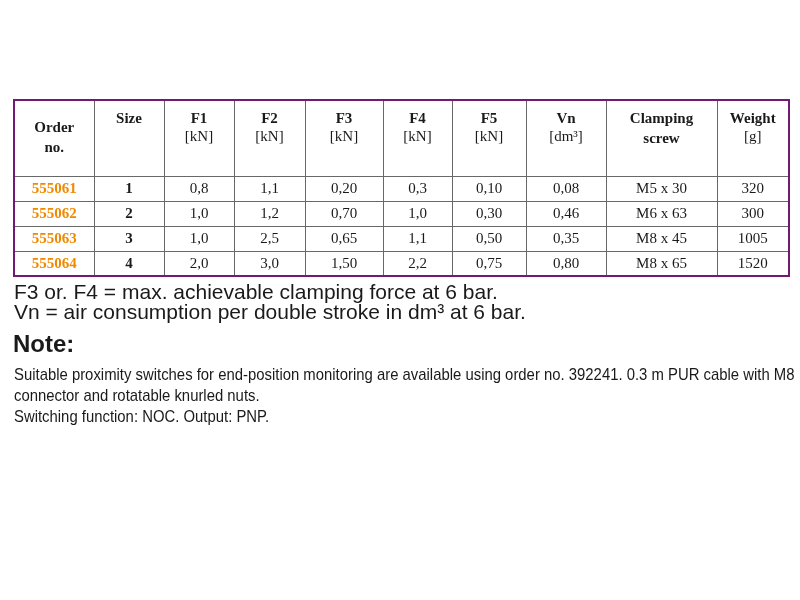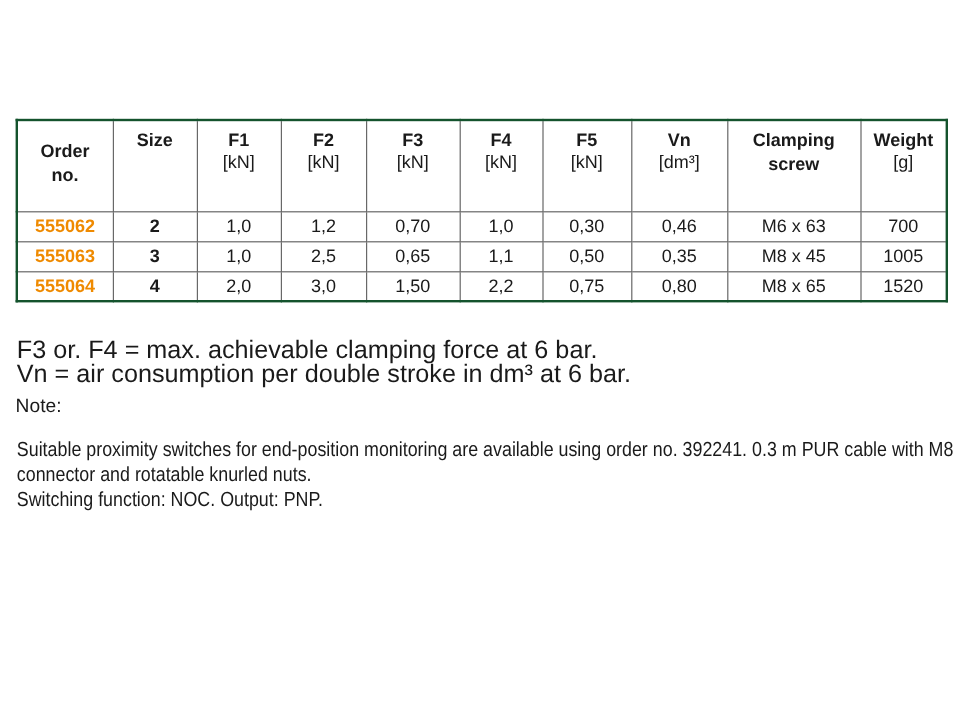--- a/index.html
+++ b/index.html
@@ -11,21 +11,22 @@
     color: #1a1a1a;
     overflow: hidden;
   }
   :root { --accent: #ef8a00; }
 
   .table-wrap { position: absolute; left: 13px; top: 99px; }
 
   table.spec {
     border-collapse: collapse;
     table-layout: fixed;
-    border: 2px solid #14532d;
+    border: 2px solid #701a75;
+    font-family: Liberation Serif, serif;
   }
   table.spec th, table.spec td {
     border: 1px solid #686868;
     text-align: center;
     vertical-align: middle;
     font-size: 15px;
     padding: 0;
   }
   table.spec th { font-weight: bold; height: 76px; }
   table.spec td { height: 25px; }
@@ -40,21 +41,21 @@
 
   td.order-no { color: var(--accent); font-weight: bold; }
   td.size { font-weight: bold; }
 
   .footnotes {
     position: absolute; left: 14px; top: 282px;
     font-size: 21px; line-height: 20px;
   }
   .note-heading {
     position: absolute; left: 13px; top: 330px;
-    font-size: 16px; font-weight: normal;
+    font-size: 24px; font-weight: bold;
   }
   .note-body {
     position: absolute; left: 14px; top: 364px;
     width: 895px;
     font-size: 17px; line-height: 21px;
     transform: scaleX(0.875);
     transform-origin: left top;
   }
   .note-body p { margin: 0; }
 </style>
@@ -135,30 +136,42 @@
         <th>
           <div class="th-inner">
             <span class="th-label">Weight</span>
             <span class="th-unit">[g]</span>
           </div>
         </th>
       </tr>
     </thead>
     <tbody>
         <tr>
+          <td class="order-no">555061</td>
+          <td class="size">1</td>
+          <td>0,8</td>
+          <td>1,1</td>
+          <td>0,20</td>
+          <td>0,3</td>
+          <td>0,10</td>
+          <td>0,08</td>
+          <td>M5 x 30</td>
+          <td>320</td>
+        </tr>
+        <tr>
           <td class="order-no">555062</td>
           <td class="size">2</td>
           <td>1,0</td>
           <td>1,2</td>
           <td>0,70</td>
           <td>1,0</td>
           <td>0,30</td>
           <td>0,46</td>
           <td>M6 x 63</td>
-          <td>700</td>
+          <td>300</td>
         </tr>
         <tr>
           <td class="order-no">555063</td>
           <td class="size">3</td>
           <td>1,0</td>
           <td>2,5</td>
           <td>0,65</td>
           <td>1,1</td>
           <td>0,50</td>
           <td>0,35</td>

